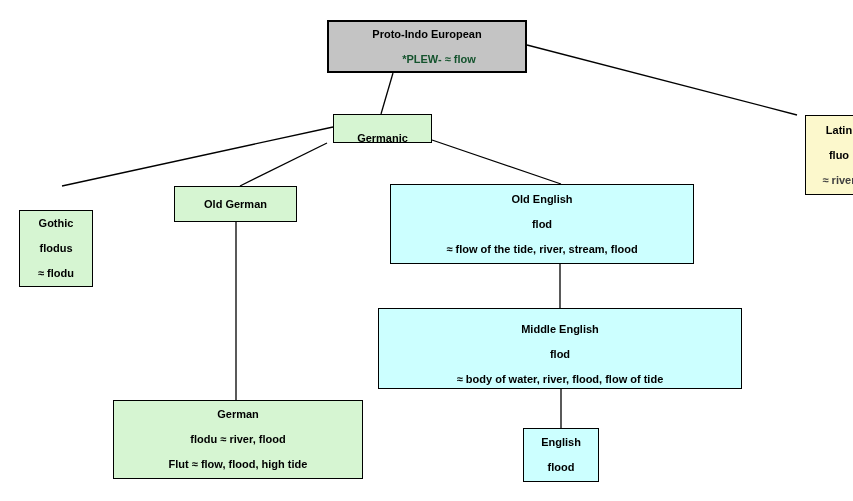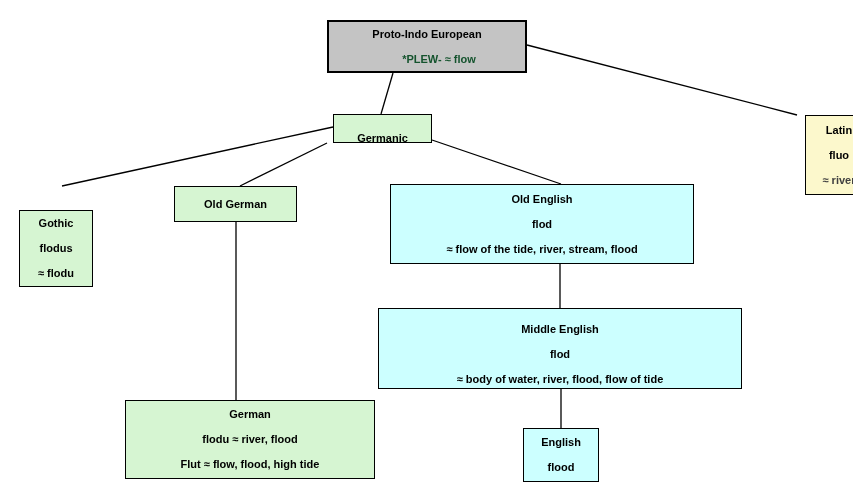--- a/index.html
+++ b/index.html
@@ -79,21 +79,21 @@
     <div class="node" style="left: 390px; top: 184px; width: 304px; height: 80px; background-color: rgb(204, 255, 255); border-width: 1.5px;">
       <div class="node-line" style="color: rgb(0, 0, 0);">Old English</div>
       <div class="node-line" style="color: rgb(0, 0, 0);">flod</div>
       <div class="node-line" style="color: rgb(0, 0, 0);">≈ flow of the tide, river, stream, flood</div>
     </div>
     <div class="node" style="left: 378px; top: 308px; width: 364px; height: 81px; background-color: rgb(204, 255, 255); border-width: 1.5px;">
       <div class="node-line" style="color: rgb(0, 0, 0); margin-top: 12px;">Middle English</div>
       <div class="node-line" style="color: rgb(0, 0, 0);">flod</div>
       <div class="node-line" style="color: rgb(0, 0, 0);">≈ body of water, river, flood, flow of tide</div>
     </div>
-    <div class="node" style="left: 125px; top: 400px; width: 250px; height: 79px; background-color: rgb(214, 245, 210); border-width: 1.5px;">
+    <div class="node" style="left: 113px; top: 400px; width: 250px; height: 79px; background-color: rgb(214, 245, 210); border-width: 1.5px;">
       <div class="node-line" style="color: rgb(0, 0, 0);">German</div>
       <div class="node-line" style="color: rgb(0, 0, 0);">flodu ≈ river, flood</div>
       <div class="node-line" style="color: rgb(0, 0, 0);">Flut ≈ flow, flood, high tide</div>
     </div>
     <div class="node" style="left: 523px; top: 428px; width: 76px; height: 54px; background-color: rgb(204, 255, 255); border-width: 1.5px;">
       <div class="node-line" style="color: rgb(0, 0, 0);">English</div>
       <div class="node-line" style="color: rgb(0, 0, 0);">flood</div>
     </div>
   </div>
 

